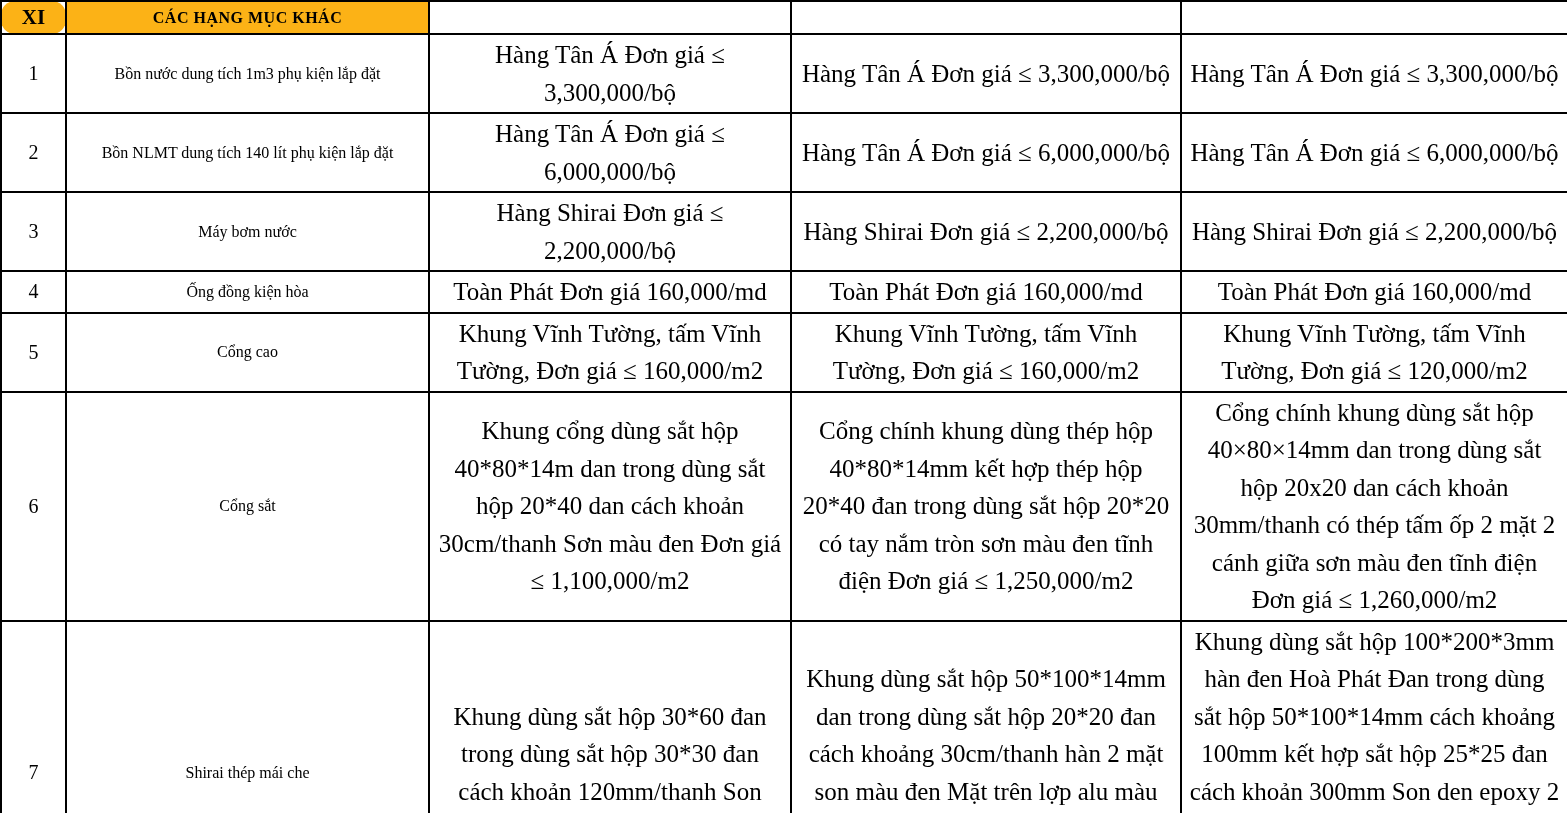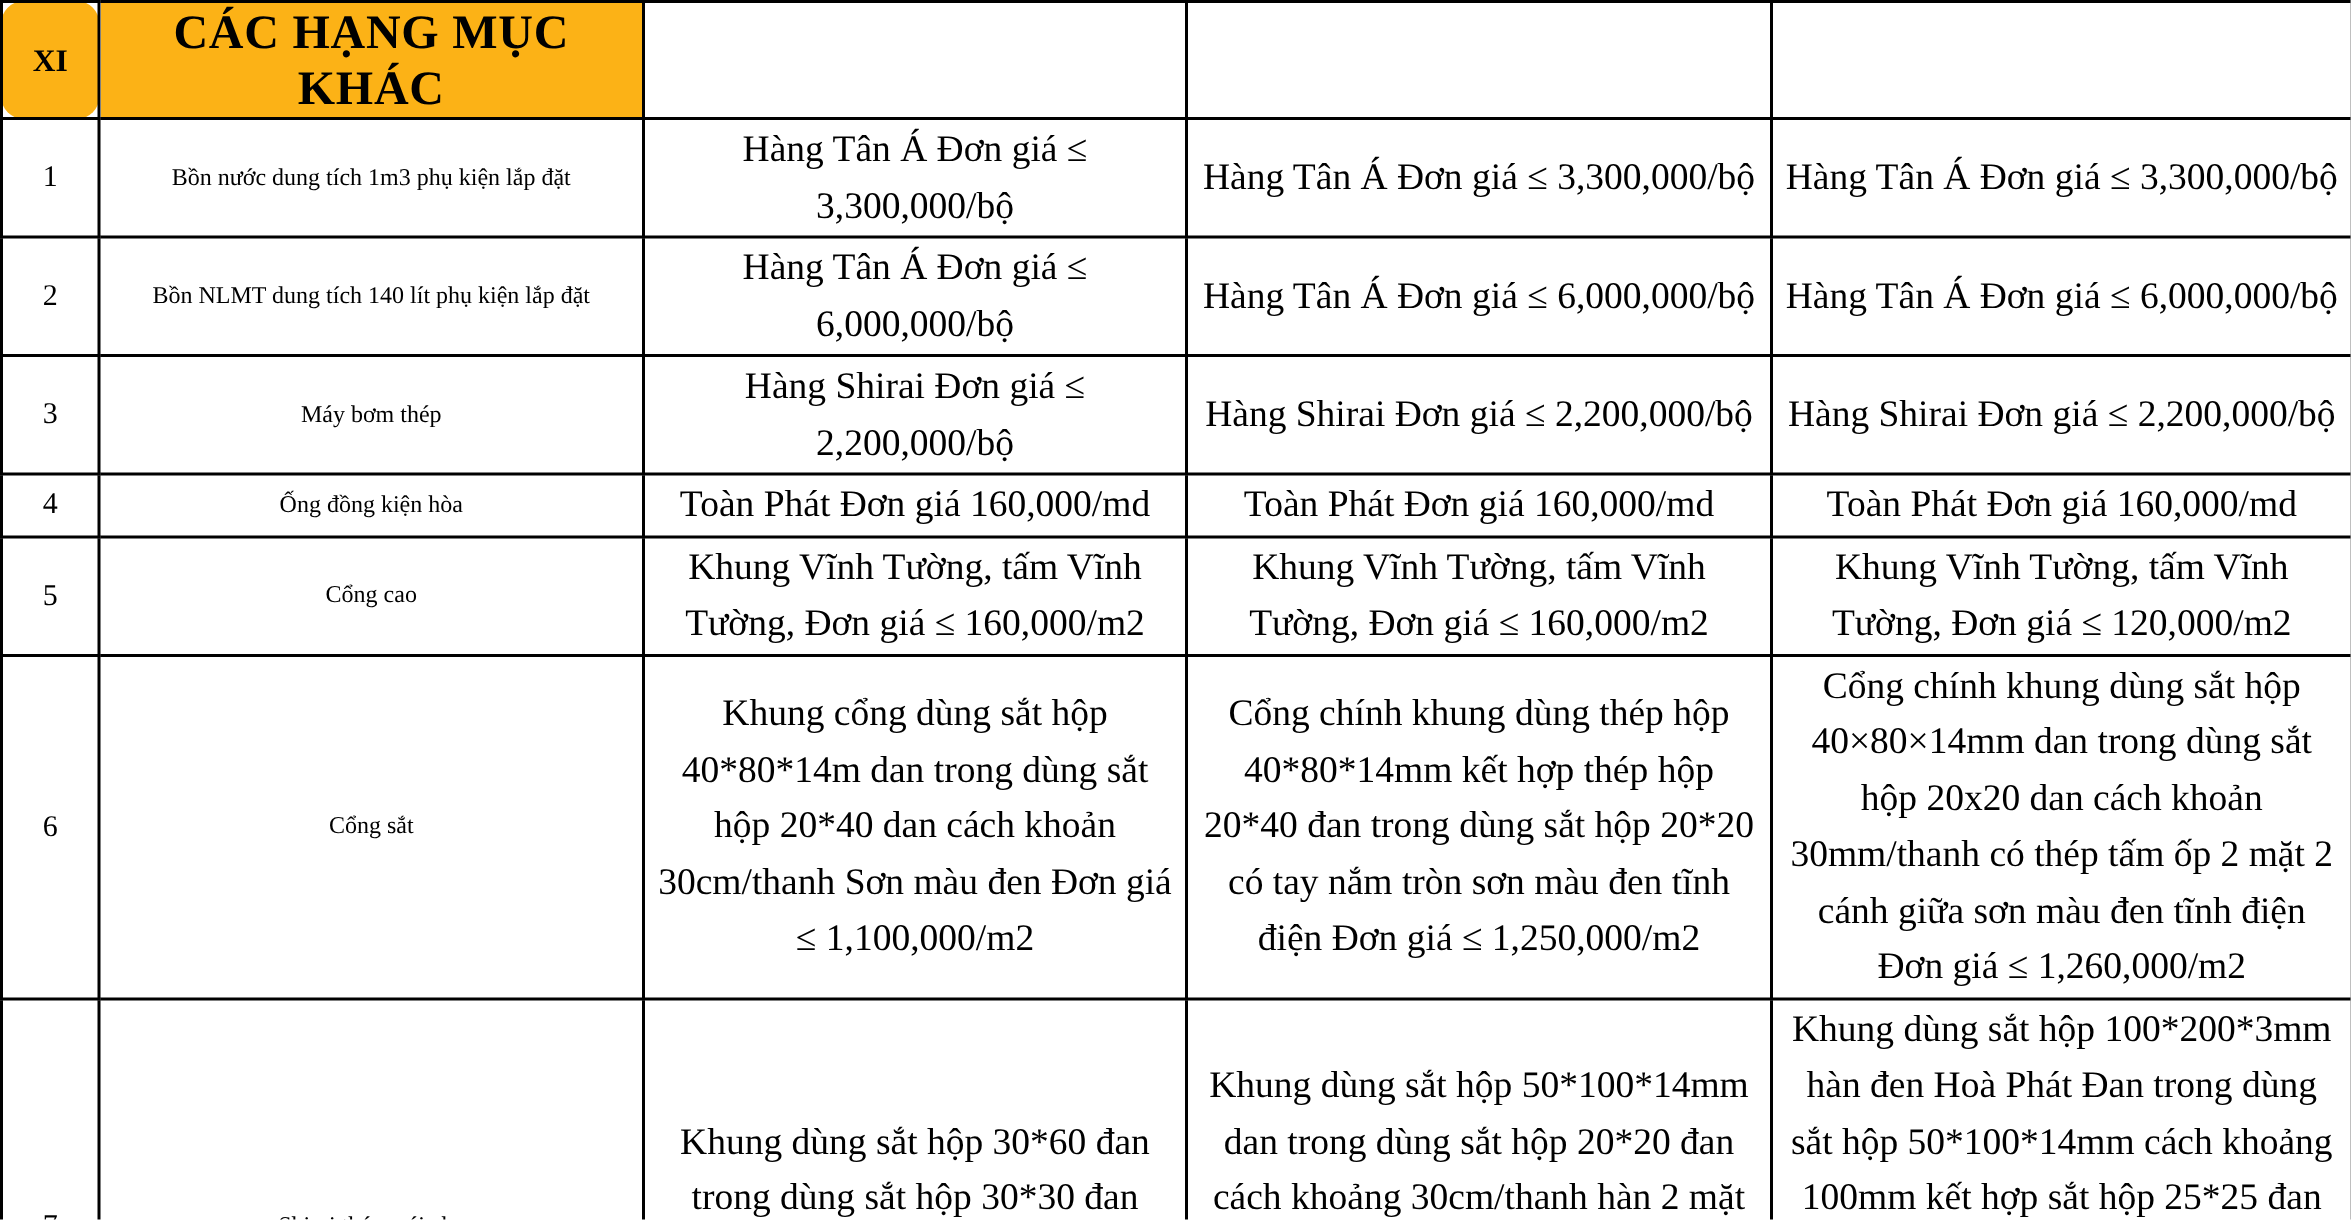--- a/index.html
+++ b/index.html
@@ -32,21 +32,21 @@
     height: 29px;
   }
   td.orange-cell {
     background: #FCB216;
     font-weight: bold;
   }
   td.section-no {
     font-size: 21px;
   }
   td.section-title {
-    font-size: 32px;
+    font-size: 16px;
     letter-spacing: 0.5px;
     margin-top: 28px;
   }
   td.c-no {
     font-size: 20px;
   }
   td.c-item {
     font-size: 16px;
     line-height: 1.45;
   }
@@ -89,21 +89,21 @@
       </tr>
       <tr style="height: 62px;">
         <td class="c-no">2</td>
         <td class="c-item">Bồn NLMT dung tích 140 lít phụ kiện lắp đặt</td>
         <td class="c-desc">Hàng Tân Á Đơn giá ≤ 6,000,000/bộ</td>
         <td class="c-desc">Hàng Tân Á Đơn giá ≤ 6,000,000/bộ</td>
         <td class="c-desc">Hàng Tân Á Đơn giá ≤ 6,000,000/bộ</td>
       </tr>
       <tr style="height: 52px;">
         <td class="c-no">3</td>
-        <td class="c-item">Máy bơm thép</td>
+        <td class="c-item">Máy bơm nước</td>
         <td class="c-desc">Hàng Shirai Đơn giá ≤ 2,200,000/bộ</td>
         <td class="c-desc">Hàng Shirai Đơn giá ≤ 2,200,000/bộ</td>
         <td class="c-desc">Hàng Shirai Đơn giá ≤ 2,200,000/bộ</td>
       </tr>
       <tr style="height: 30px;">
         <td class="c-no">4</td>
         <td class="c-item">Ống đồng kiện hòa</td>
         <td class="c-desc">Toàn Phát Đơn giá 160,000/md</td>
         <td class="c-desc">Toàn Phát Đơn giá 160,000/md</td>
         <td class="c-desc">Toàn Phát Đơn giá 160,000/md</td>

